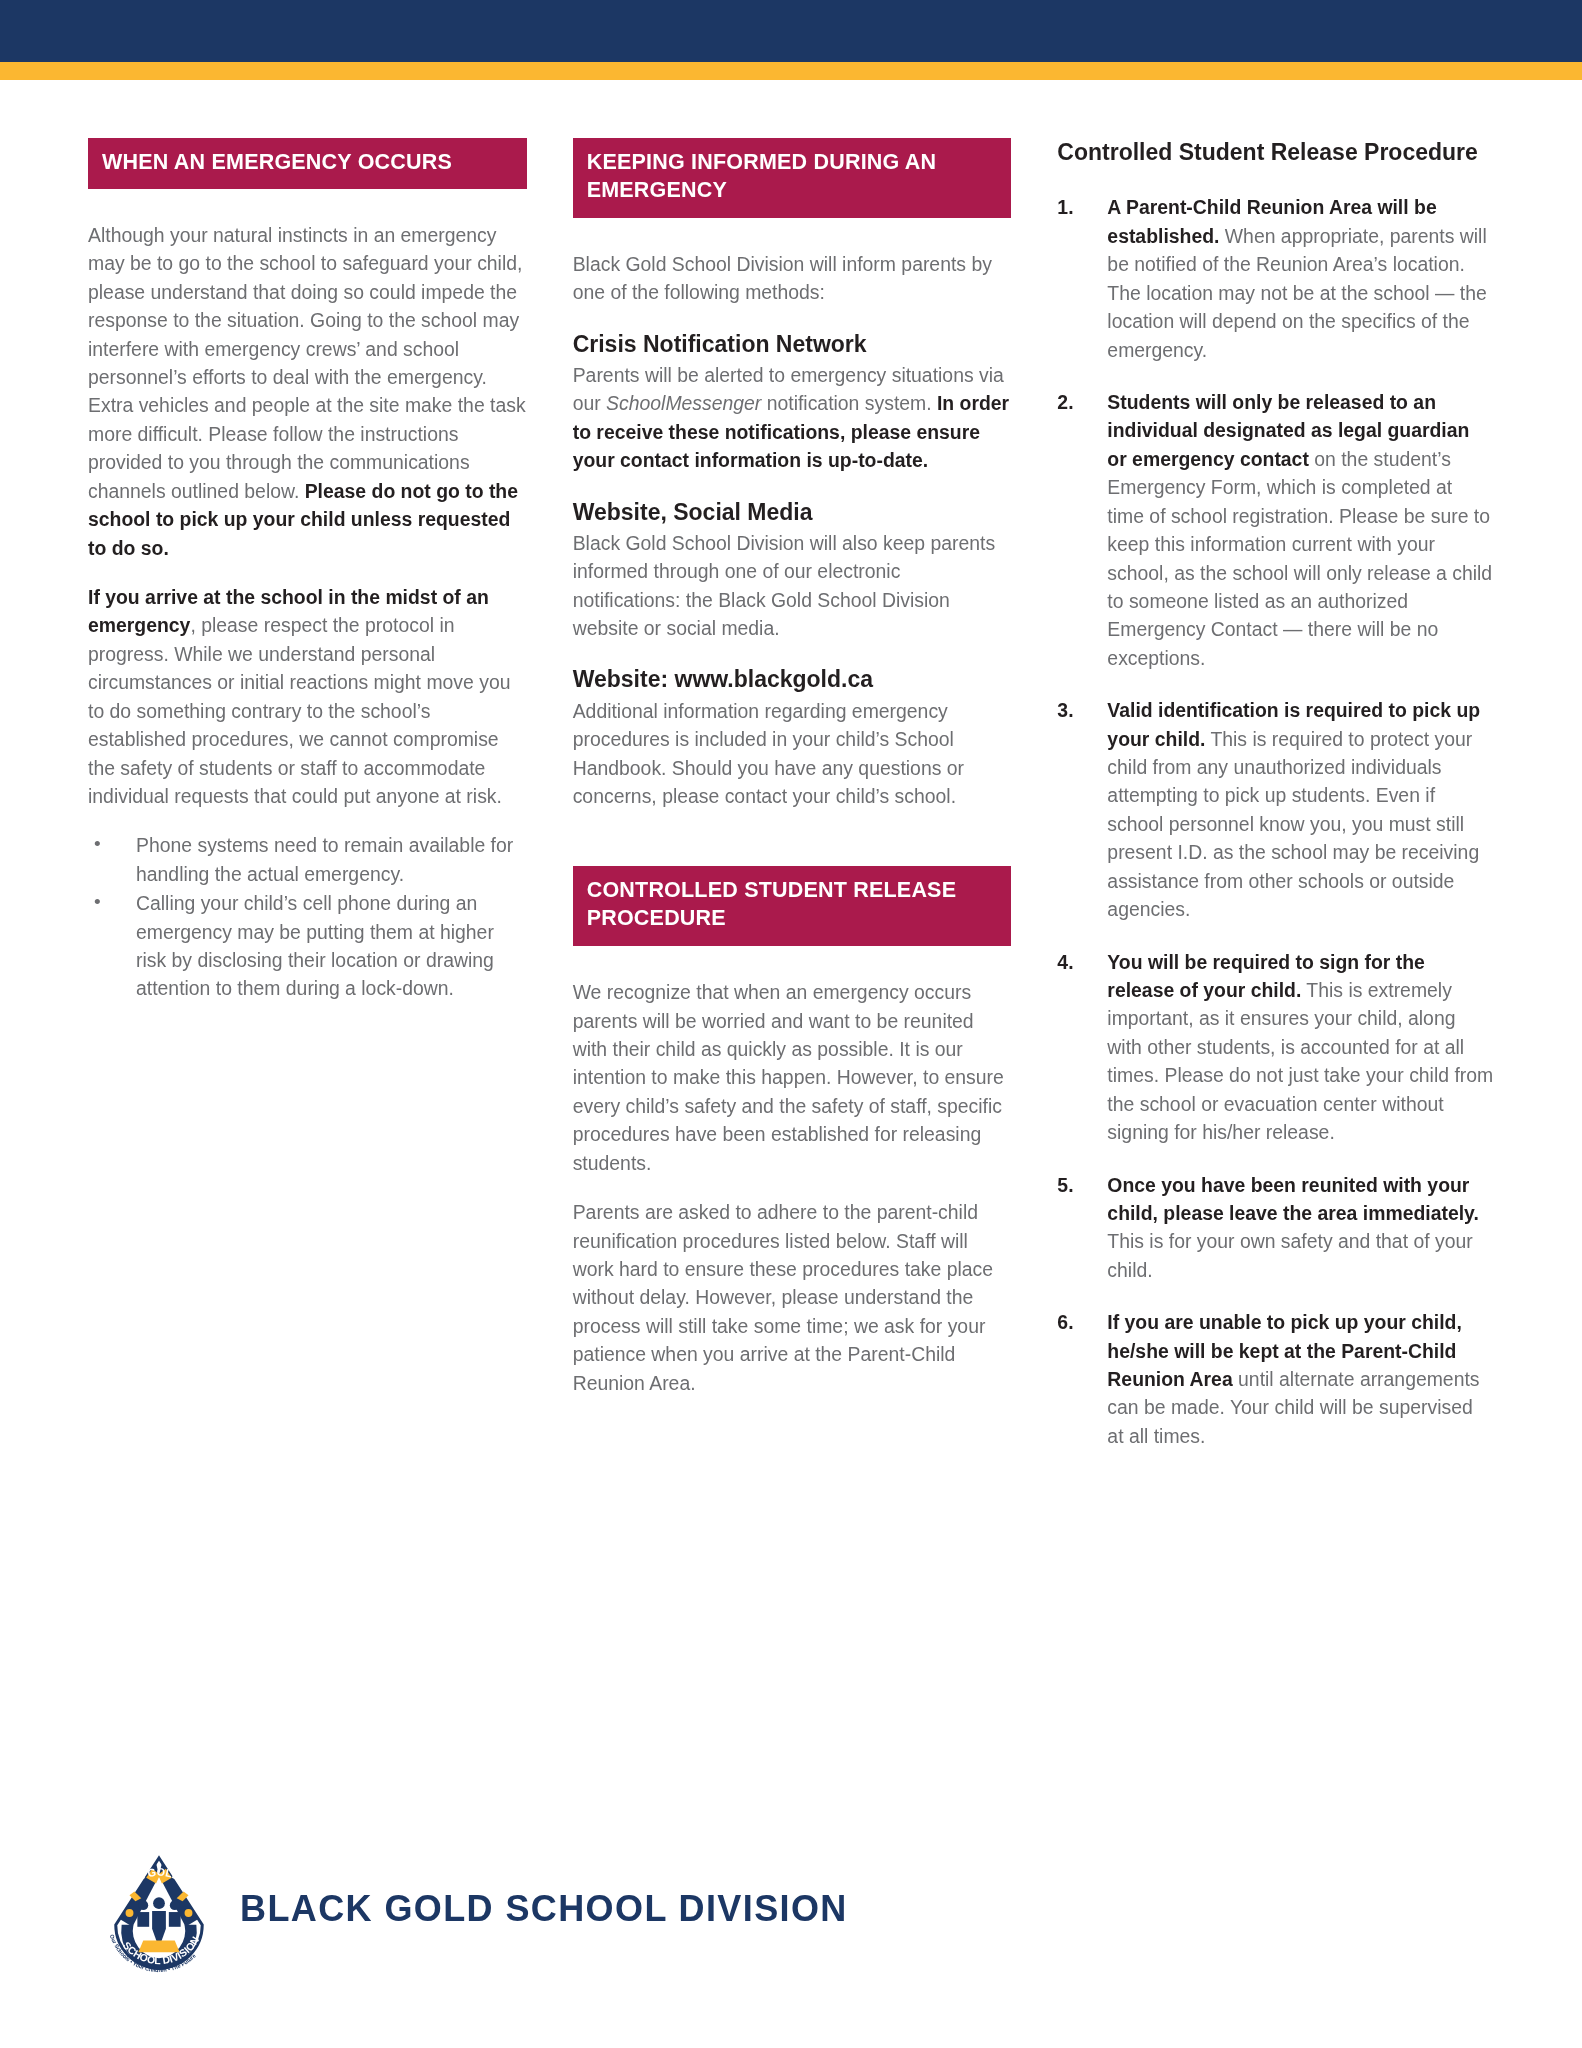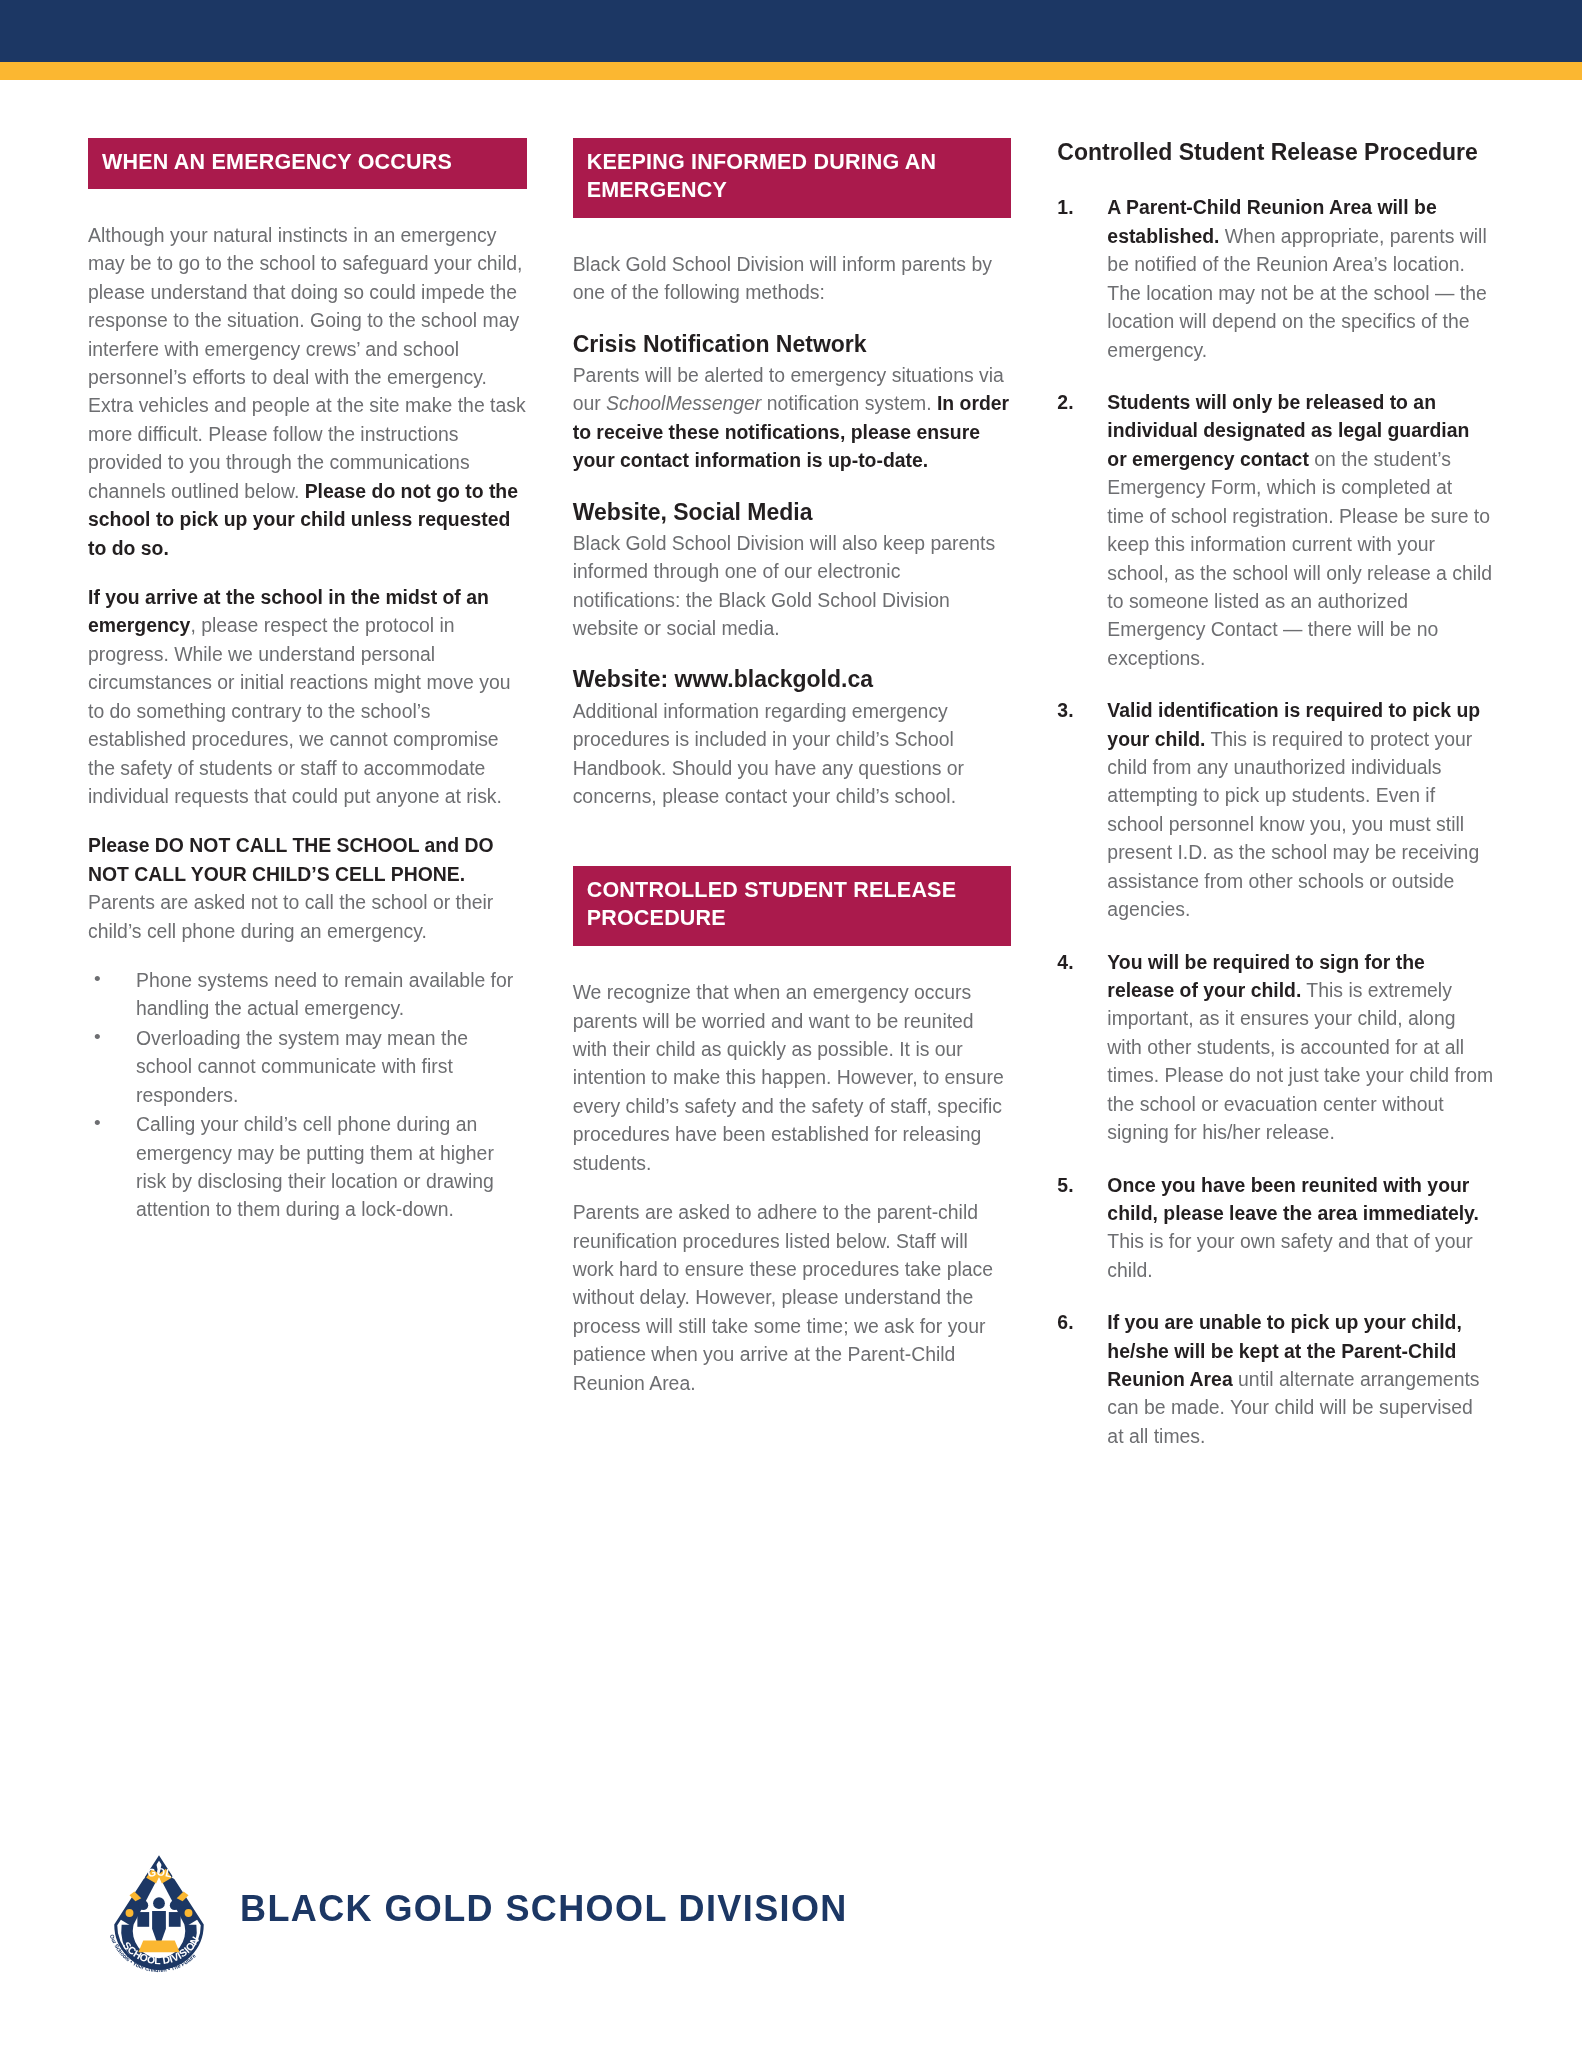--- a/index.html
+++ b/index.html
@@ -161,27 +161,23 @@
       <div class="bar">WHEN AN EMERGENCY OCCURS</div>
 
       <p class="body">
         <span>Although your natural instincts in an emergency may be to go to the school to safeguard your child, please understand that doing so could impede the response to the situation. Going to the school may interfere with emergency crews’ and school personnel’s efforts to deal with the emergency. Extra vehicles and people at the site make the task more difficult. Please follow the instructions provided to you through the communications channels outlined below. </span><b>Please do not go to the school to pick up your child unless requested to do so.</b>
       </p>
 
       <p class="body">
         <b>If you arrive at the school in the midst of an emergency</b><span>, please respect the protocol in progress. While we understand personal circumstances or initial reactions might move you to do something contrary to the school’s established procedures, we cannot compromise the safety of students or staff to accommodate individual requests that could put anyone at risk.</span>
       </p>
 
-      <p class="body">
-        <b>Please </b><b>DO NOT CALL THE SCHOOL</b><b> and </b><b>DO NOT CALL YOUR CHILD’S CELL PHONE.</b><span> Parents are asked not to call the school or their child’s cell phone during an emergency.</span>
-      </p>
 
       <ul class="bullets">
         <li>Phone systems need to remain available for handling the actual emergency.</li>
-        <li>Overloading the system may mean the school cannot communicate with first responders.</li>
         <li>Calling your child’s cell phone during an emergency may be putting them at higher risk by disclosing their location or drawing attention to them during a lock-down.</li>
       </ul>
     </div>
 
     <div class="col">
 
       <div class="bar two-line">KEEPING INFORMED DURING AN EMERGENCY</div>
 
       <p class="body">Black Gold School Division will inform parents by one of the following methods:</p>
 

